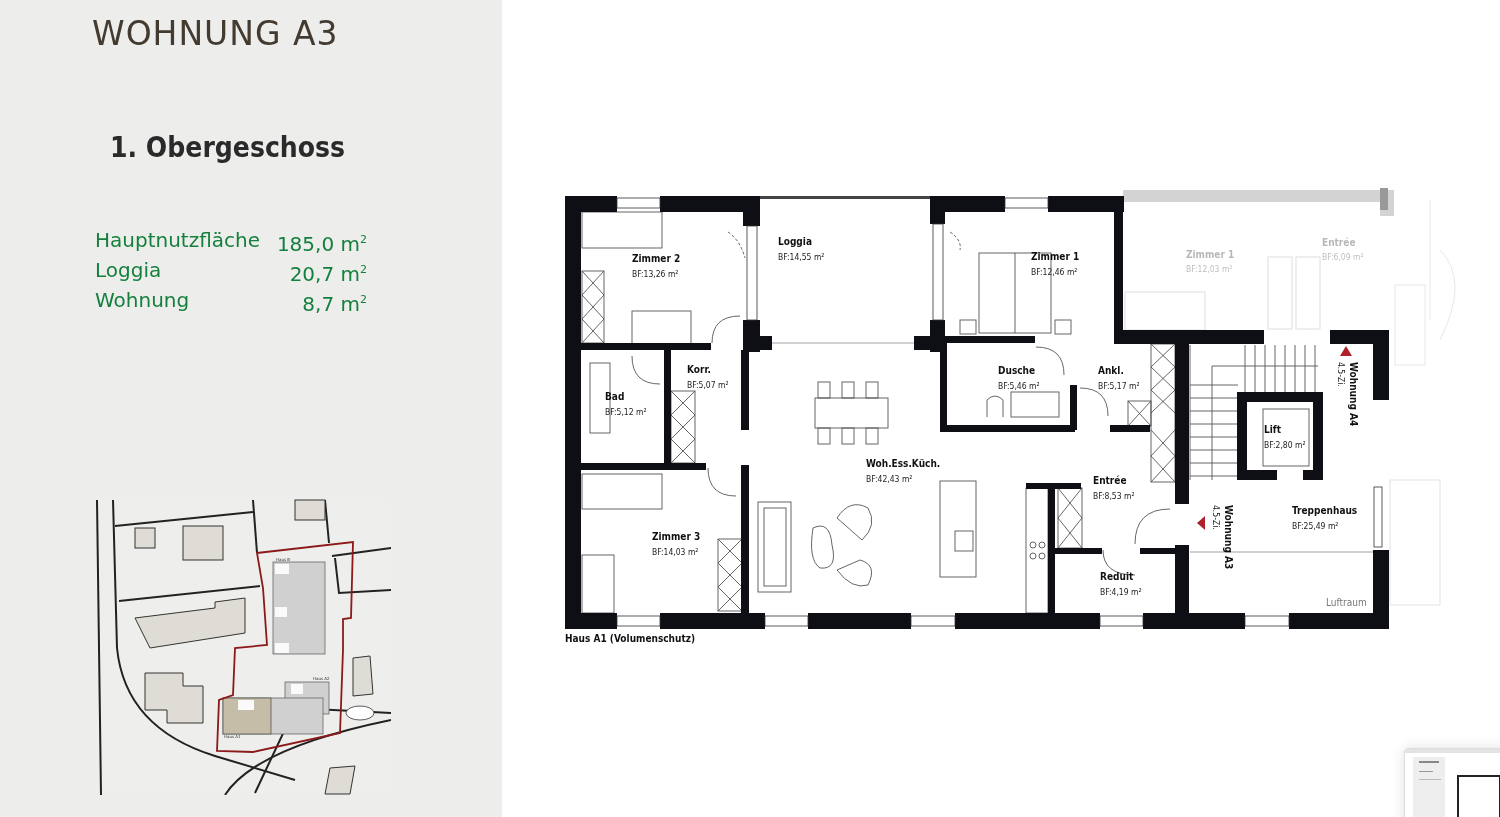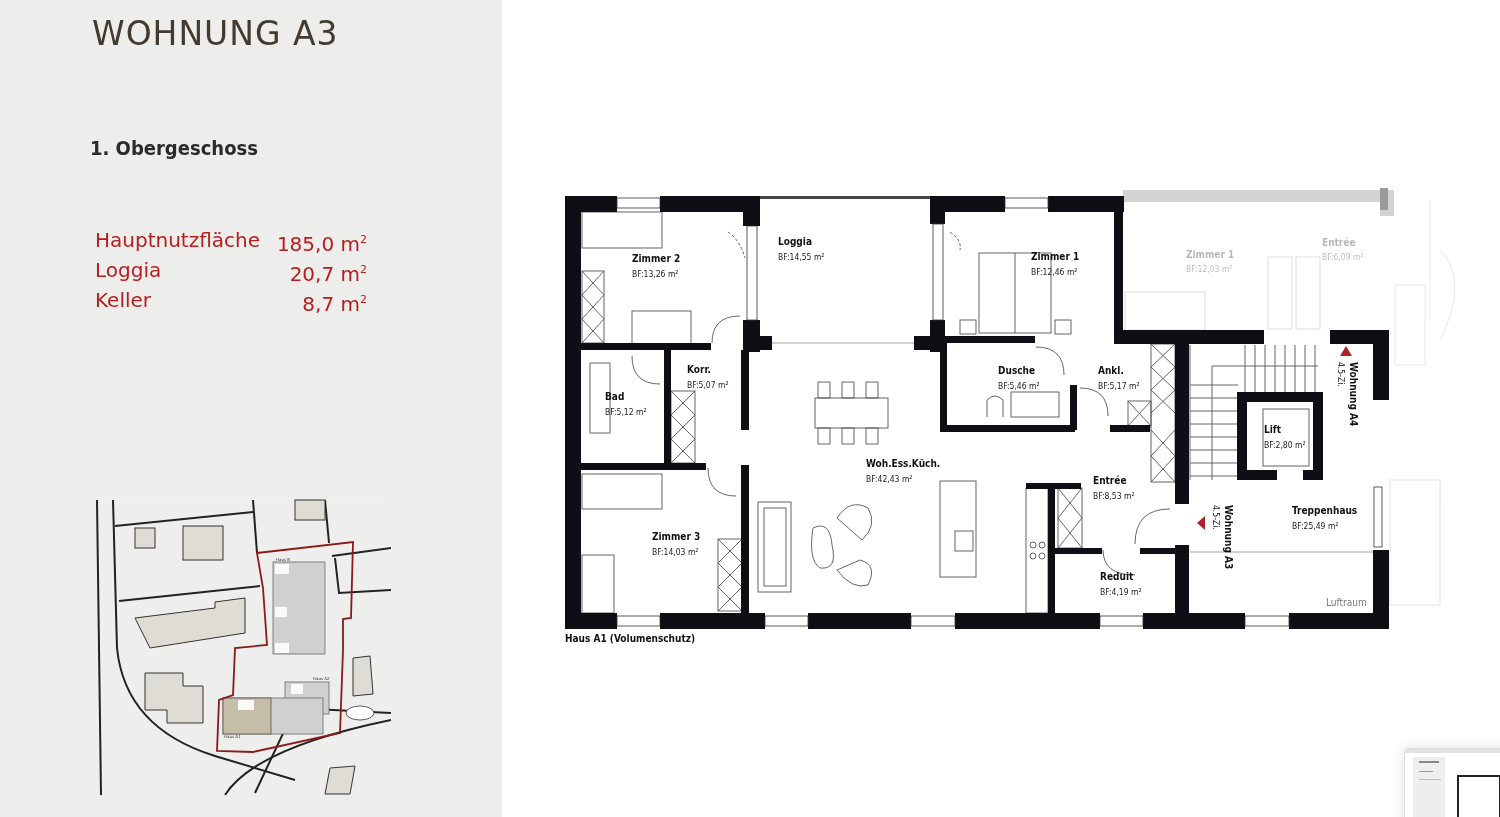--- a/index.html
+++ b/index.html
@@ -1,20 +1,20 @@
 <!DOCTYPE html>
 <html><head>
 <meta charset="utf-8">
 <style>
   html, body { margin: 0; padding: 0; }
   body { width: 1500px; height: 817px; position: relative; overflow: hidden; background: #ffffff; font-family: "DejaVu Sans", sans-serif; }
   .sidebar { position: absolute; left: 0; top: 0; width: 502px; height: 817px; background: #ededeb; }
   .title { position: absolute; left: 92px; top: 14px; font-family: "DejaVu Sans", sans-serif; font-size: 33px; letter-spacing: 1px; color: #433a30; font-weight: normal; }
-  .floor { position: absolute; left: 90px; top: 133px; font-size: 20px; color: #2a2a2a; font-weight: bold; line-height: 30px; font-family: "DejaVu Sans Condensed", "DejaVu Sans", sans-serif; }
-  .areas { position: absolute; left: 95px; top: 225px; width: 272px; font-size: 20px; color: #b91c1c; }
+  .floor { position: absolute; left: 110px; top: 133px; font-size: 28px; color: #2a2a2a; font-weight: bold; line-height: 30px; font-family: "DejaVu Sans Condensed", "DejaVu Sans", sans-serif; }
+  .areas { position: absolute; left: 95px; top: 225px; width: 272px; font-size: 20px; color: #15803d; }
   .area-row { display: flex; justify-content: space-between; height: 30px; line-height: 30px; }
   .area-row sup { font-size: 11px; }
   .siteplan { position: absolute; left: 95px; top: 498px; width: 296px; height: 297px; overflow: hidden; background: #eeeeec; }
   .plan { position: absolute; left: 0; top: 0; width: 1500px; height: 817px; }
   .lbl { font-family: "DejaVu Sans Condensed", "DejaVu Sans", sans-serif; font-size: 10px; font-weight: bold; fill: #111; }
   .sub { font-family: "DejaVu Sans Condensed", "DejaVu Sans", sans-serif; font-size: 8.5px; fill: #222; }
   .thumb { position: absolute; left: 1404px; top: 748px; width: 110px; height: 80px; background: #fff; border: 1px solid #ddd; border-radius: 4px; box-shadow: 0 0 14px rgba(0,0,0,0.12); overflow: hidden; }
   .thumb .bar { height: 4px; background: #e3e3e3; }
   .thumb .side { position: absolute; left: 8px; top: 8px; width: 32px; height: 72px; background: #eee; }
   .thumb .t1 { position: absolute; left: 14px; top: 12px; width: 20px; height: 2px; background: #888; }
@@ -33,21 +33,21 @@
   <div class="areas">
     <div class="area-row">
       <span>Hauptnutzfläche</span>
       <span><span>185,0 m</span><sup>2</sup></span>
     </div>
     <div class="area-row">
       <span>Loggia</span>
       <span><span>20,7 m</span><sup>2</sup></span>
     </div>
     <div class="area-row">
-      <span>Keller</span>
+      <span>Wohnung</span>
       <span><span>8,7 m</span><sup>2</sup></span>
     </div>
   </div>
 
   <div class="siteplan">
     <svg width="296" height="297" viewBox="0 0 296 297">
       <g fill="none" stroke="#222" stroke-width="2">
         <path d="M2 2 L6 297"></path>
         <path d="M18 2 L22 150 Q30 230 120 258 L200 282"></path>
         <path d="M20 28 L158 14"></path>

